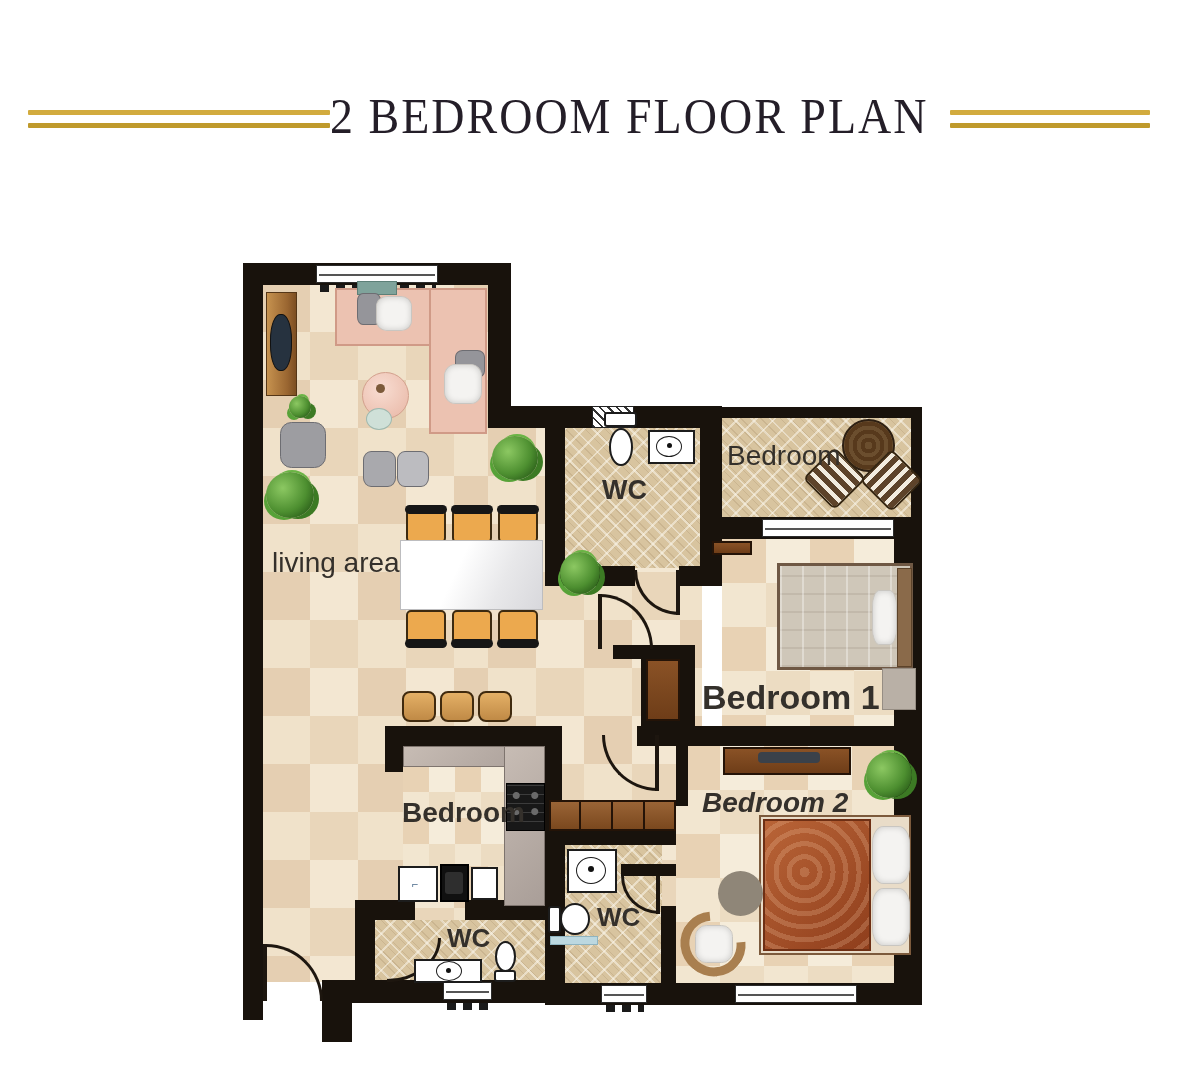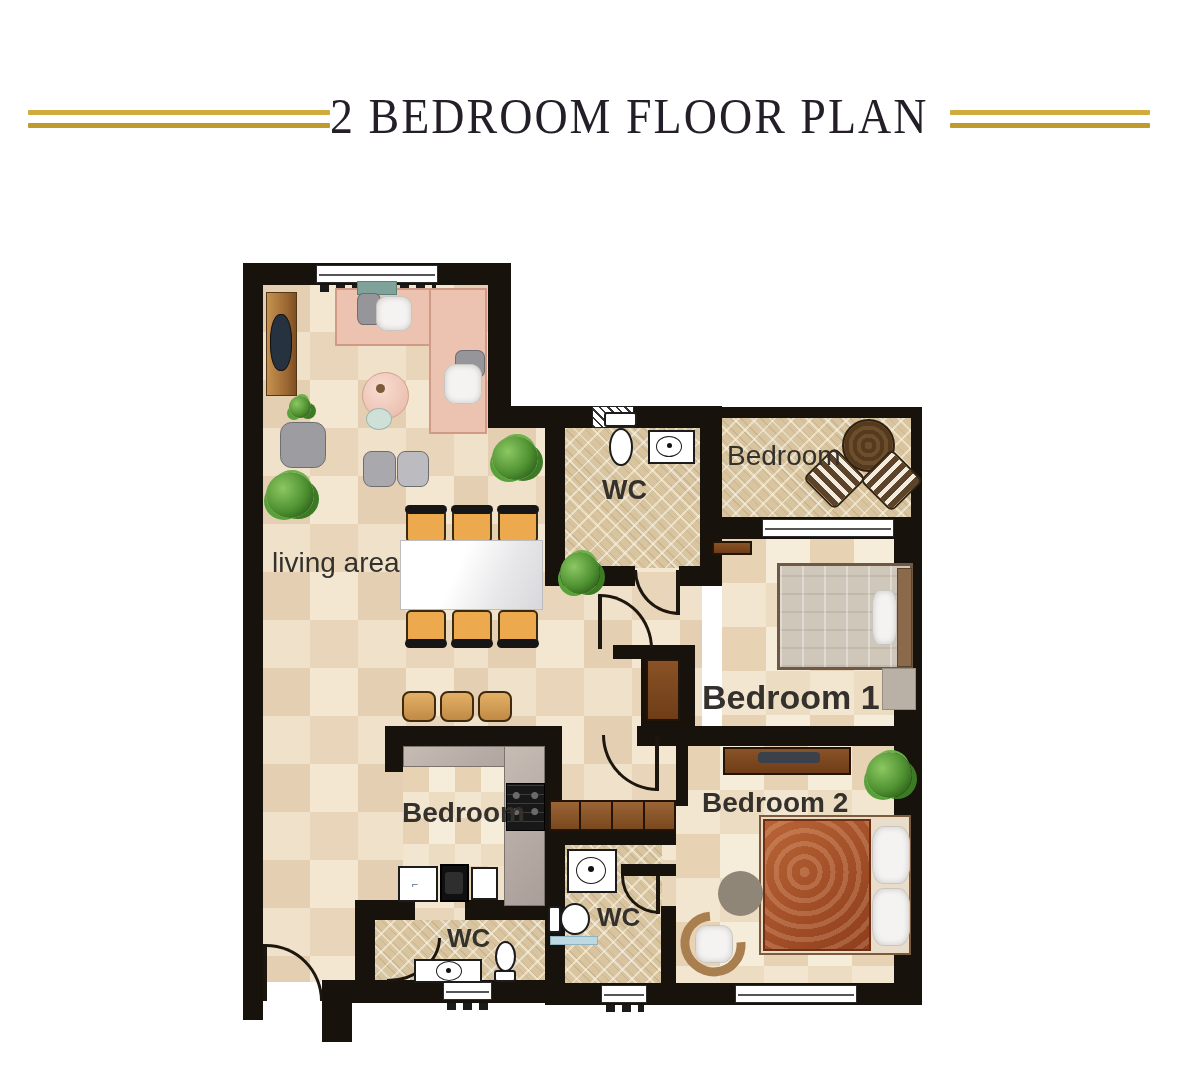--- a/index.html
+++ b/index.html
@@ -252,18 +252,18 @@
   <div class="white-fixture" style="left:576px;top:857px;width:30px;height:27px;border-radius:50%;border-width:1.5px;"></div>
   <div class="abs" style="left:588px;top:866px;width:6px;height:6px;border-radius:50%;background:#111;"></div>
   <div class="white-fixture" style="left:548px;top:906px;width:13px;height:27px;border-radius:3px;"></div>
   <div class="white-fixture" style="left:560px;top:903px;width:30px;height:32px;border-radius:50%;"></div>
   <div class="abs" style="left:550px;top:936px;width:46px;height:7px;background:#bcd8e0;border:1px solid #8fb4c0;"></div>
 
   <div class="lbl" style="left:272px;top:547px;font-size:28px;font-weight:500;">living area</div>
   <div class="lbl" style="left:602px;top:475px;font-size:27px;">WC</div>
   <div class="lbl" style="left:727px;top:440px;font-size:28px;font-weight:500;">Bedroom</div>
   <div class="lbl" style="left:702px;top:678px;font-size:34px;">Bedroom 1</div>
-  <div class="lbl" style="left:702px;top:787px;font-size:28px;">Bedroom 2</div>
+  <div class="lbl" style="left:702px;top:787px;font-size:28px;font-style:italic;">Bedroom 2</div>
   <div class="lbl" style="left:402px;top:797px;font-size:28px;">Bedroom</div>
   <div class="lbl" style="left:447px;top:923px;font-size:26px;">WC</div>
   <div class="lbl" style="left:597px;top:902px;font-size:26px;">WC</div>
 
 </div>
 
 </body></html>

